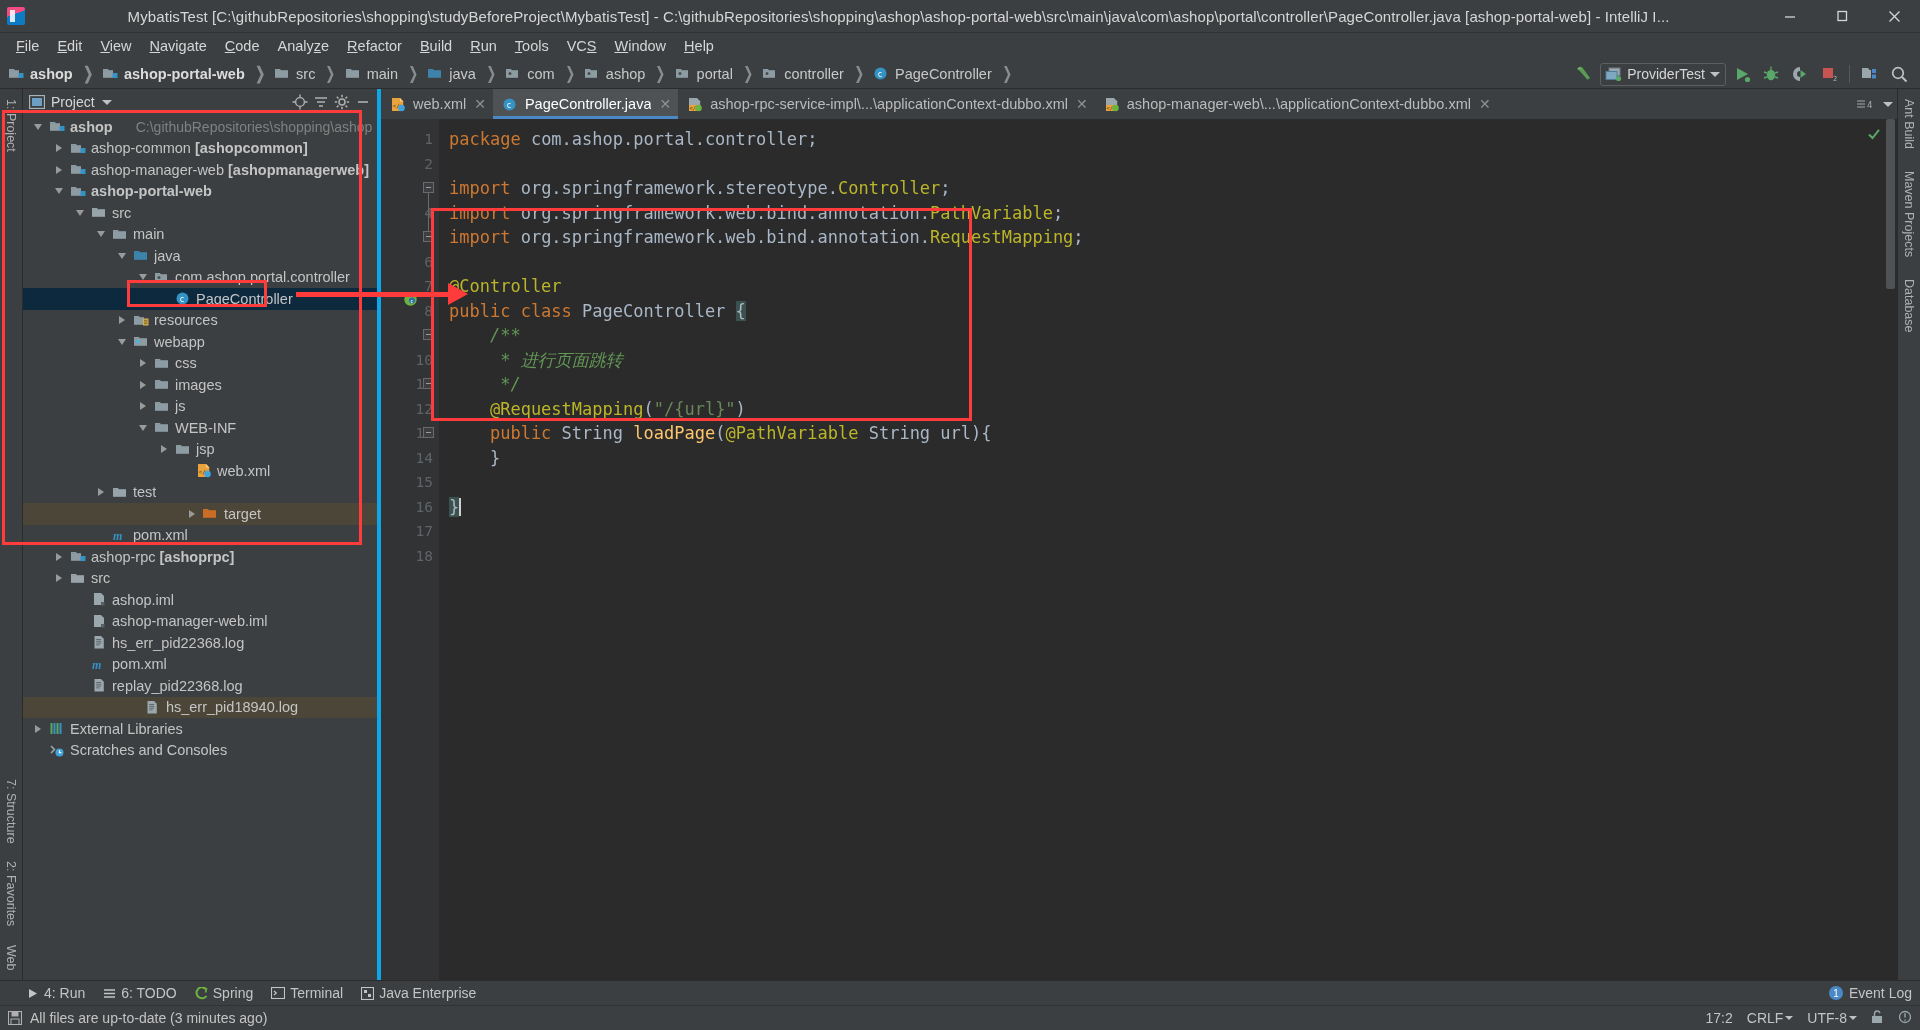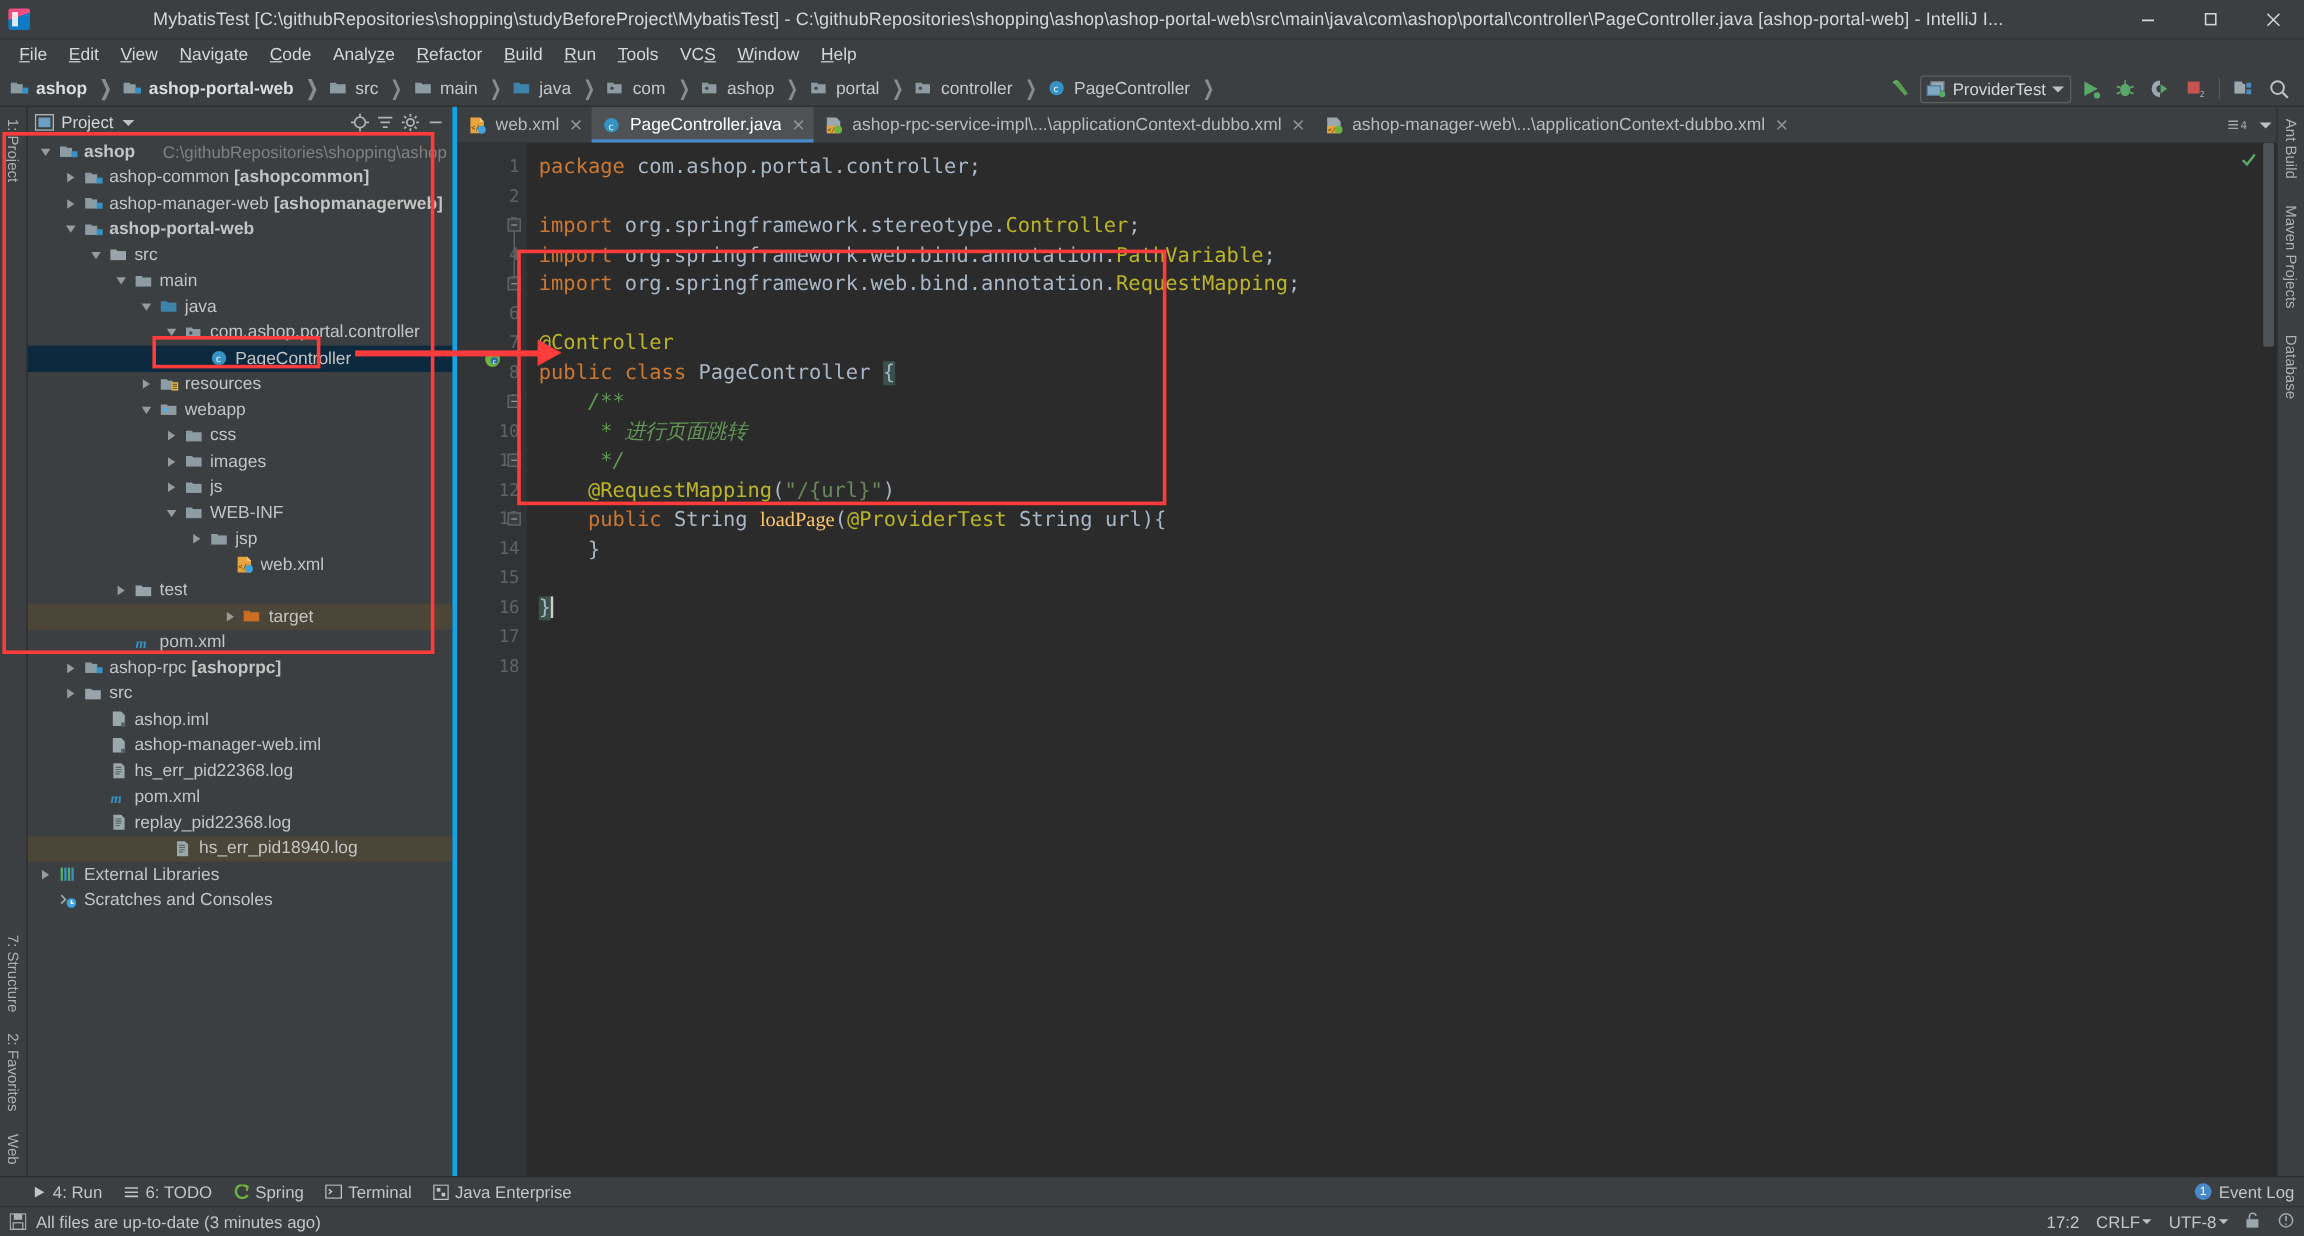--- a/index.html
+++ b/index.html
@@ -160,21 +160,21 @@
   .code {
     flex: 1 1 auto; position: relative; padding-top: 8px; overflow: hidden;
     font-family: "DejaVu Sans Mono", monospace; font-size: 17px;
   }
   .cline { height: 24.5px; line-height: 24.5px; white-space: pre; padding-left: 10px; }
   .k { color: #cc7832; }
   .s { color: #6a8759; }
   .t { color: #a9b7c6; }
   .an { color: #bbb529; }
   .cm { color: #629755; font-style: italic; }
-  .m { color: #ffc66d; font-family: Liberation Serif, serif; }
+  .m { color: #ffc66d; }
   .brhl { background: #3b514d; color: #a9b7c6; }
   .cursor {
     display:inline-block; width:2px; height:18px; background:#cfcfcf; vertical-align:-3px;
   }
   .scrollbar-v {
     position:absolute; right:0; top:0; width:14px; height:100%; background:#2b2b2b;
   }
   .sb-thumb { position:absolute; right:2px; width:9px; background:#4e5254; border-radius:2px; }
   .marker-ok {
     position:absolute; right:16px; top:6px; width:14px; height:14px;
@@ -956,21 +956,21 @@
             <div class="cline"><span class="k">import </span><span class="t">org.springframework.stereotype.</span><span class="an">Controller</span><span class="t">;</span></div>
             <div class="cline"><span class="k">import </span><span class="t">org.springframework.web.bind.annotation.</span><span class="an">PathVariable</span><span class="t">;</span></div>
             <div class="cline"><span class="k">import </span><span class="t">org.springframework.web.bind.annotation.</span><span class="an">RequestMapping</span><span class="t">;</span></div>
             <div class="cline">&nbsp;</div>
             <div class="cline"><span class="an">@Controller</span></div>
             <div class="cline"><span class="k">public class </span><span class="t">PageController </span><span class="brhl">{</span></div>
             <div class="cline"><span class="cm">    /**</span></div>
             <div class="cline"><span class="cm">     * 进行页面跳转</span></div>
             <div class="cline"><span class="cm">     */</span></div>
             <div class="cline"><span class="an">    @RequestMapping</span><span class="t">(</span><span class="s">"/{url}"</span><span class="t">)</span></div>
-            <div class="cline"><span class="k">    public </span><span class="t">String </span><span class="m">loadPage</span><span class="t">(</span><span class="an">@ProviderTest </span><span class="t">String url</span><span class="t">){</span></div>
+            <div class="cline"><span class="k">    public </span><span class="t">String </span><span class="m">loadPage</span><span class="t">(</span><span class="an">@PathVariable </span><span class="t">String url</span><span class="t">){</span></div>
             <div class="cline"><span class="t">    }</span></div>
             <div class="cline">&nbsp;</div>
             <div class="cline"><span class="brhl">}</span><span class="cursor"></span></div>
             <div class="cline">&nbsp;</div>
             <div class="scrollbar-v">
             <div class="sb-thumb" style="top:0; height:170px;"></div>
           </div>
           <div class="marker-ok">
             <svg width="14" height="14" viewBox="0 0 14 14">
                 <path d="M2 7.5 L5.5 11 L12 2.8" fill="none" stroke="#59a869" stroke-width="2"></path>

